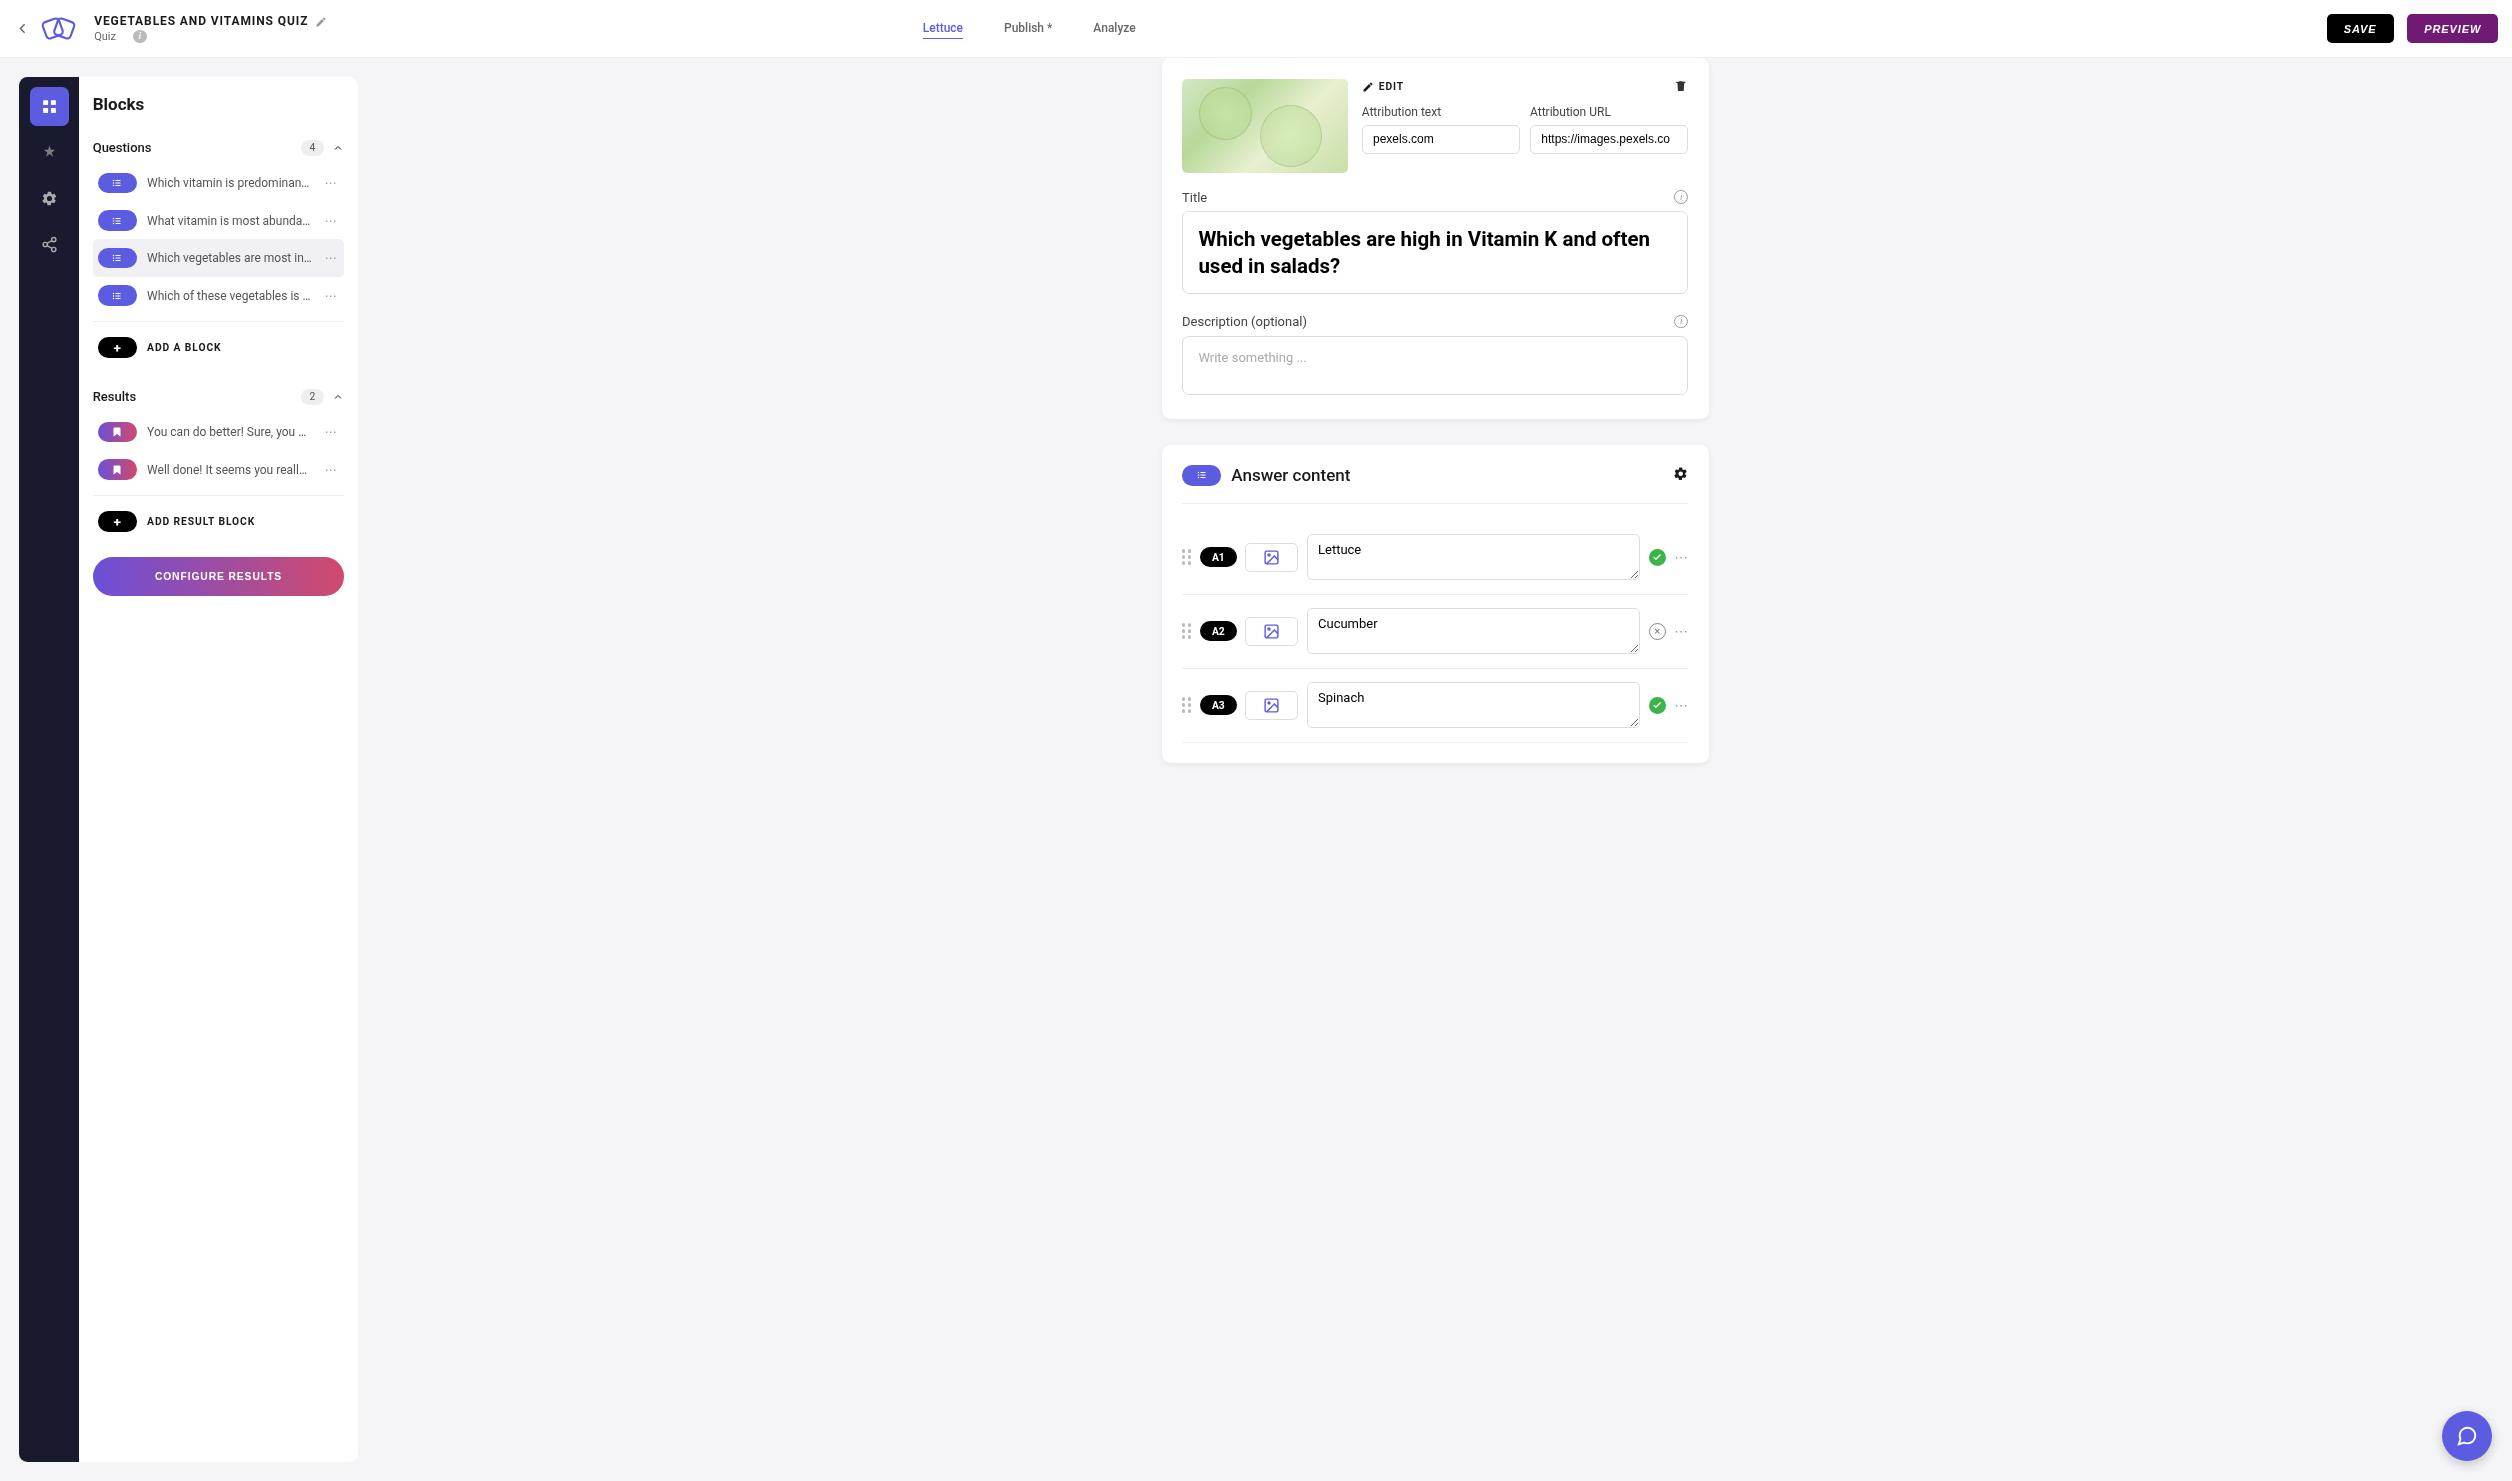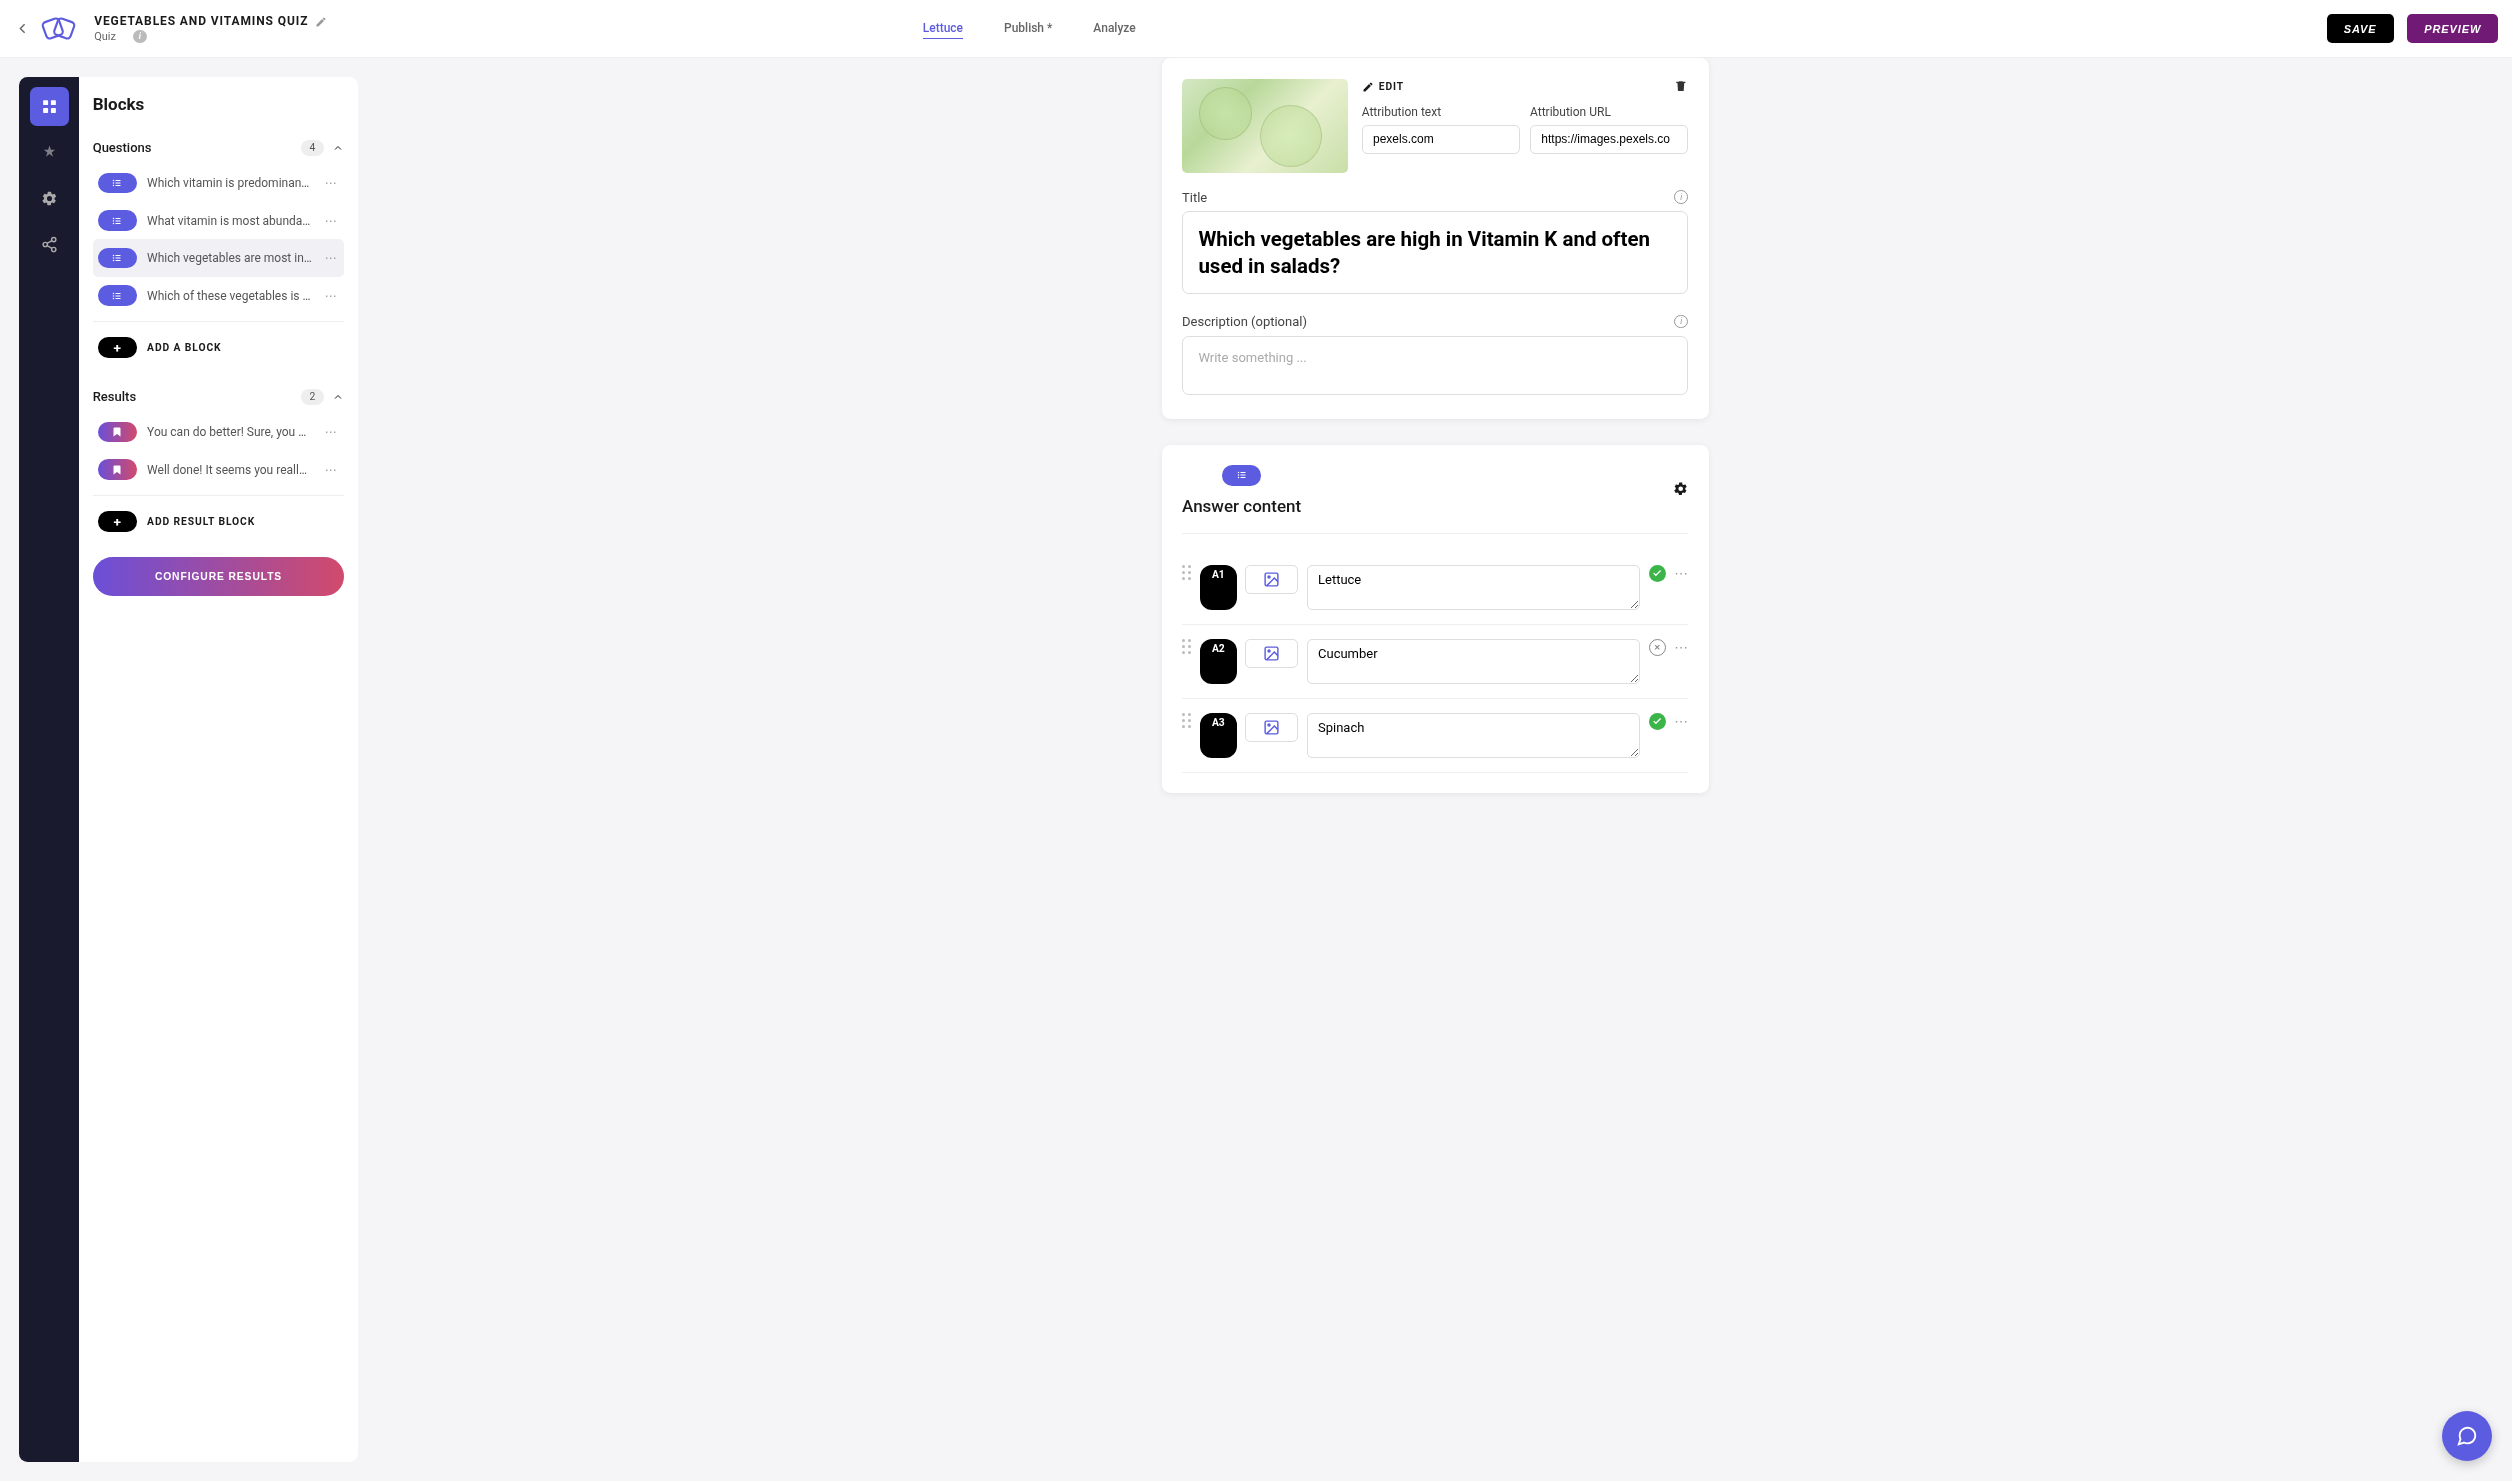--- a/index.html
+++ b/index.html
@@ -78,27 +78,27 @@
 .field-label-row { display: flex; justify-content: space-between; align-items: center; margin-bottom: 6.8px; }
 .field-label { font-size: 13px; color: #444; }
 .help-icon { width: 13.7px; height: 13.7px; border: 1.3px solid #999; border-radius: 50%; color: #999; display: flex; align-items: center; justify-content: center; font-size: 8.5px; font-style: italic; cursor: pointer; }
 .title-input { width: 100%; padding: 13.7px 15.4px; border: 0.9px solid #ddd; border-radius: 6.8px; font-size: 20.5px; font-weight: 700; line-height: 1.3; resize: none; font-family: inherit; }
 .desc-input { width: 100%; padding: 13.7px 15.4px; border: 0.9px solid #ddd; border-radius: 6.8px; font-size: 13px; min-height: 43px; resize: none; font-family: inherit; }
 .desc-input::placeholder { color: #aaa; }
 .field-group { margin-bottom: 17px; }
 
 
 .answer-header { display: flex; align-items: center; justify-content: space-between; padding-bottom: 17px; border-bottom: 0.9px solid #eee; }
-.answer-header-left { display: flex; align-items: center; gap: 10.3px; flex-direction: column; }
+.answer-header-left { display: flex; align-items: center; gap: 10.3px; }
 .answer-icon-badge { width: 39px; height: 20.5px; border-radius: 10.3px; background: #5c5ce0; color: #fff; display: flex; align-items: center; justify-content: center; }
 .answer-title { font-size: 17px; font-weight: 500; }
 .gear { cursor: pointer; }
 
 .answer-list { margin-top: 17px; }
-.answer-row { display: flex; gap: 8.5px; padding: 13.7px 0; border-bottom: 0.9px solid #eee; }
+.answer-row { display: flex; align-items: center; gap: 8.5px; padding: 13.7px 0; border-bottom: 0.9px solid #eee; }
 .drag-handle { color: #bbb; cursor: grab; display: grid; grid-template-columns: repeat(2, 3.4px); grid-template-rows: repeat(3, 3.4px); gap: 2.6px; }
 .drag-handle span { width: 3.4px; height: 3.4px; background: #bbb; border-radius: 50%; }
 .answer-tag { background: #000; color: #fff; border-radius: 12px; padding: 3.4px 12px; font-size: 10.3px; font-weight: 700; }
 .img-btn { width: 53px; height: 29px; border: 0.9px solid #ddd; border-radius: 5.1px; display: flex; align-items: center; justify-content: center; cursor: pointer; color: #5c5ce0; }
 .answer-input { flex: 1; padding: 6.8px 10.3px; border: 0.9px solid #ddd; border-radius: 5.1px; font-size: 13px; resize: vertical; min-height: 29px; font-family: inherit; }
 .status-icon { width: 17px; height: 17px; border-radius: 50%; display: flex; align-items: center; justify-content: center; cursor: pointer; }
 .status-icon.correct { background: #3bb54a; color: #fff; }
 .status-icon.wrong { border: 1.7px solid #888; color: #888; }
 .row-menu { color: #999; cursor: pointer; }
 

